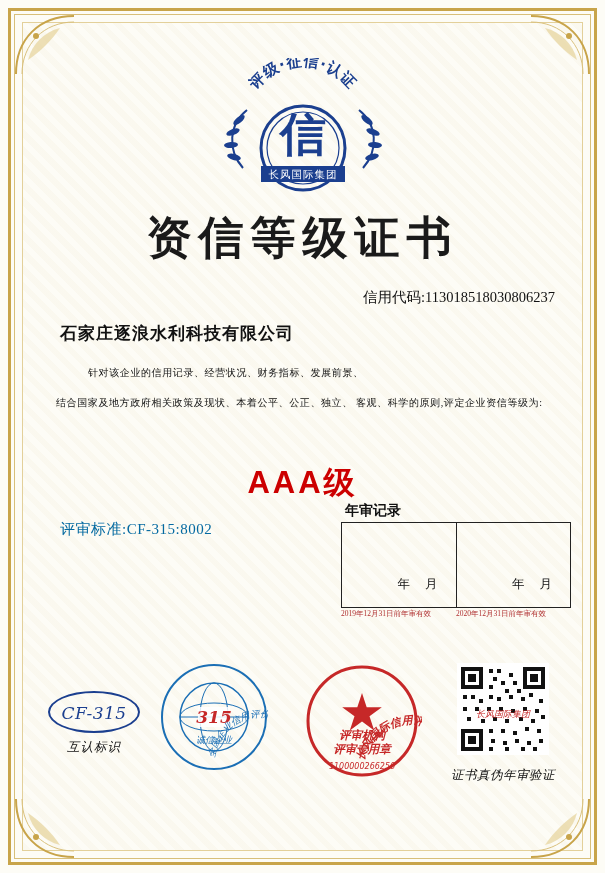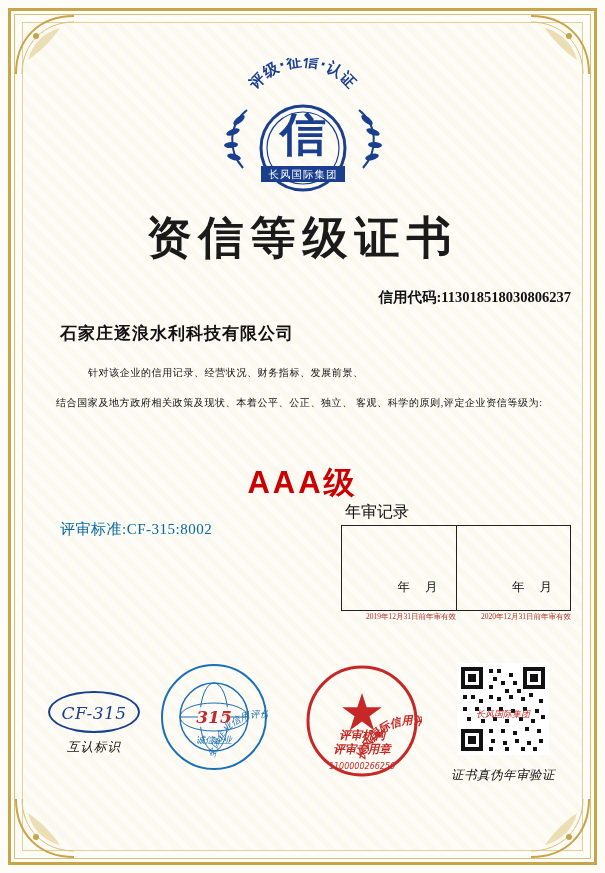--- a/index.html
+++ b/index.html
@@ -82,23 +82,23 @@
     font-family: "DejaVu Serif", serif;
     font-size: 45px;
     font-weight: bold;
     letter-spacing: 7px;
     color: #1a1a1a;
   }
 
   .credit-code {
     position: absolute;
     top: 258px;
-    right: 4px;
+    right: 20px;
     font-size: 14.5px;
-    font-weight: bold;
+    font-weight: normal;
     color: #111;
     letter-spacing: 0px;
   }
 
   .company {
     position: absolute;
     top: 292px;
     left: 30px;
     font-size: 17px;
     font-weight: bold;
@@ -143,24 +143,25 @@
   .details div { white-space: nowrap; }
 
   
   .review-table {
     position: absolute;
     top: 472px;
     right: 4px;
     width: 230px;
   }
   .review-title {
-    font-size: 16px;
+    font-size: 14px;
     color: #111;
     padding-left: 4px;
     padding-bottom: 2px;
+    font-weight: bold;
   }
   .review-grid {
     display: flex;
     border: 1px solid #222;
     height: 84px;
   }
   .review-cell {
     flex: 1;
     position: relative;
     box-sizing: border-box;
@@ -175,21 +176,21 @@
     letter-spacing: 6px;
   }
   .review-foot {
     display: flex;
     font-size: 7.5px;
     color: #b03030;
     margin-top: 1px;
   }
   .review-foot span {
     flex: 1;
-    text-align: right;
+    text-align: left;
   }
 
   
   .seals {
     position: absolute;
     bottom: 40px;
     left: 0;
     right: 0;
     height: 140px;
     font-style: italic;

